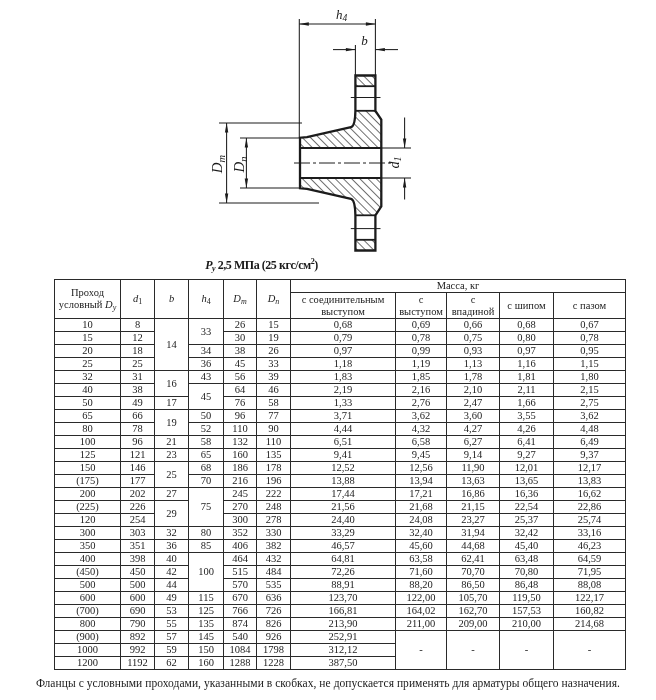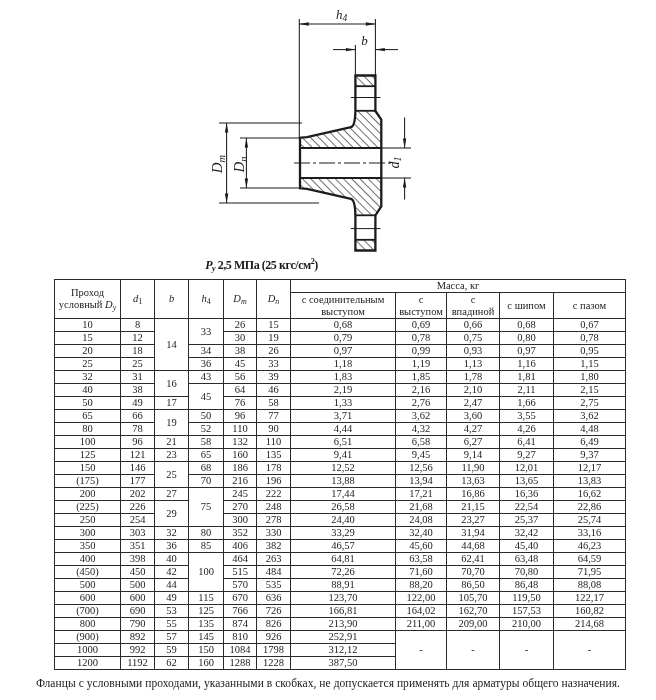--- a/index.html
+++ b/index.html
@@ -298,28 +298,28 @@
         <td>16,86</td>
         <td>16,36</td>
         <td>16,62</td>
       </tr>
 <tr>
         <td>(225)</td>
         <td>226</td>
         <td rowspan="2">29</td>
         <td>270</td>
         <td>248</td>
-        <td>26,58</td>
+        <td>21,56</td>
         <td>21,68</td>
         <td>21,15</td>
         <td>22,54</td>
         <td>22,86</td>
       </tr>
 <tr>
-        <td>250</td>
+        <td>120</td>
         <td>254</td>
         <td>300</td>
         <td>278</td>
         <td>24,40</td>
         <td>24,08</td>
         <td>23,27</td>
         <td>25,37</td>
         <td>25,74</td>
       </tr>
 <tr>
@@ -347,21 +347,21 @@
         <td>44,68</td>
         <td>45,40</td>
         <td>46,23</td>
       </tr>
 <tr>
         <td>400</td>
         <td>398</td>
         <td>40</td>
         <td rowspan="3">100</td>
         <td>464</td>
-        <td>263</td>
+        <td>432</td>
         <td>64,81</td>
         <td>63,58</td>
         <td>62,41</td>
         <td>63,48</td>
         <td>64,59</td>
       </tr>
 <tr>
         <td>(450)</td>
         <td>450</td>
         <td>42</td>
@@ -422,21 +422,21 @@
         <td>211,00</td>
         <td>209,00</td>
         <td>210,00</td>
         <td>214,68</td>
       </tr>
 <tr>
         <td>(900)</td>
         <td>892</td>
         <td>57</td>
         <td>145</td>
-        <td>810</td>
+        <td>540</td>
         <td>926</td>
         <td>252,91</td>
         <td rowspan="3">-</td>
         <td rowspan="3">-</td>
         <td rowspan="3">-</td>
         <td rowspan="3">-</td>
       </tr>
 <tr>
         <td>1000</td>
         <td>992</td>

